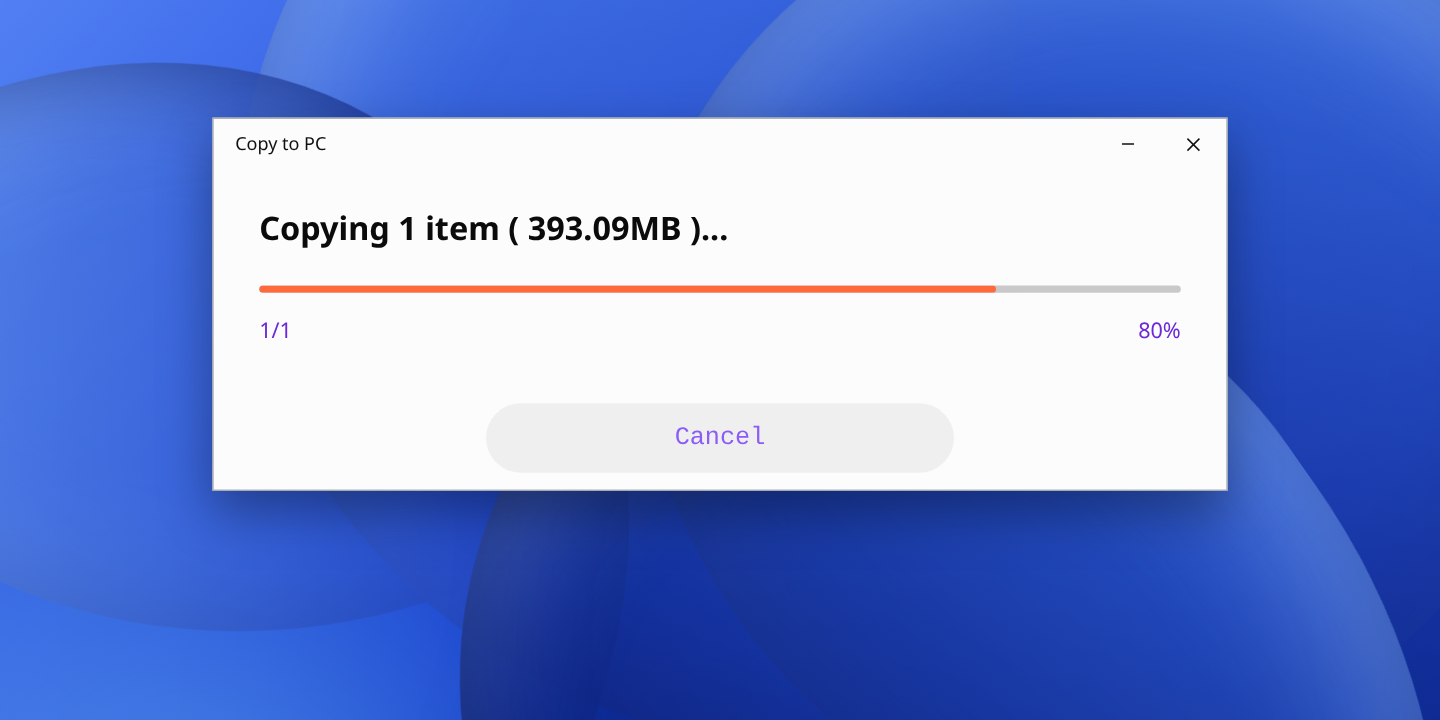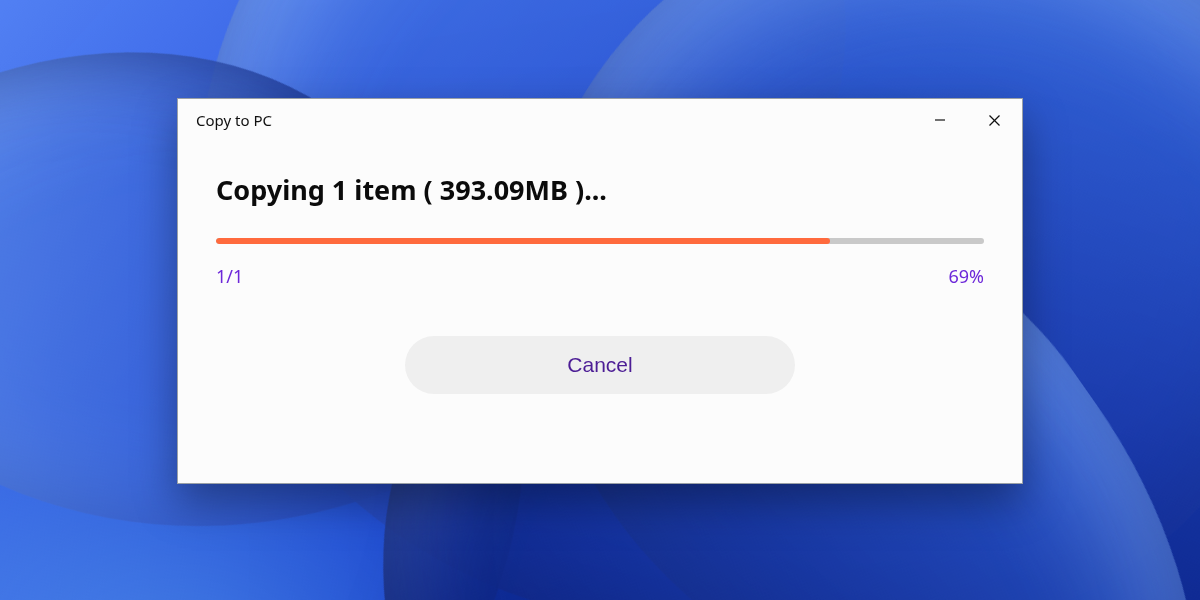--- a/index.html
+++ b/index.html
@@ -40,21 +40,21 @@
         background: linear-gradient(140deg, rgba(140,195,255,0.65), rgba(10,45,190,0.7)); }
   .p5 { width:900px;  height:750px; left:350px;  top:260px;  transform:rotate(55deg);
         background: linear-gradient(170deg, rgba(60,120,250,0.55), rgba(2,15,100,0.85)); }
 
   
   .dialog {
     position: absolute;
     left: 177px;
     top: 98px;
     width: 846px;
-    height: 386px;
+    height: 311px;
     background: #fcfcfc;
     border: 1px solid #9aa0a6;
     box-shadow: 0 18px 40px rgba(0,0,0,0.35);
     box-sizing: border-box;
   }
 
   
   .titlebar {
     display: flex;
     align-items: center;
@@ -118,23 +118,23 @@
     justify-content: center;
     margin-top: 48px;
   }
   .cancel-btn {
     width: 390px;
     height: 58px;
     border: none;
     border-radius: 30px;
     background: #efefef;
     font-size: 21px;
-    color: #4c1d95;
+    color: #8b5cf6;
     cursor: pointer;
-    font-family: Liberation Sans, sans-serif;
+    font-family: Liberation Mono, monospace;
   }
 </style>
 </head>
 <body>
 
 <div class="desktop">
   <div class="petal p1"></div>
   <div class="petal p2"></div>
   <div class="petal p3"></div>
   <div class="petal p4"></div>
@@ -159,21 +159,21 @@
 
     <div class="body">
       <h1 class="headline">Copying 1 item ( 393.09MB )...</h1>
 
       <div class="progress-track">
         <div class="progress-fill" style="width:80%"></div>
       </div>
 
       <div class="progress-meta">
         <span>1/1</span>
-        <span>69%</span>
+        <span>80%</span>
       </div>
 
       <div class="cancel-wrap">
         <button class="cancel-btn">Cancel</button>
       </div>
     </div>
   </div>
 </div>
 
 </body></html>

